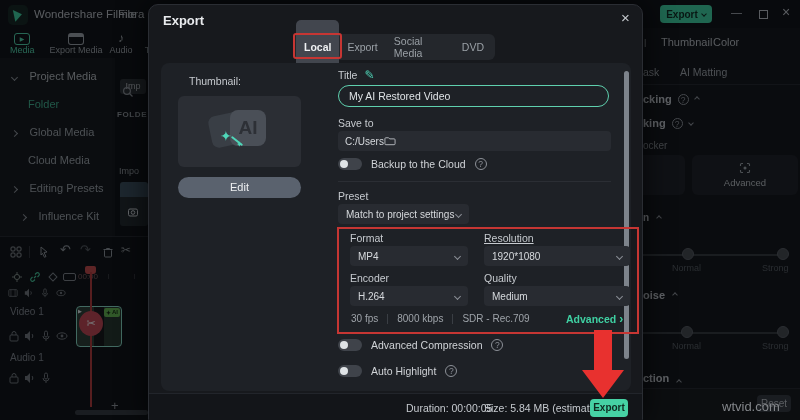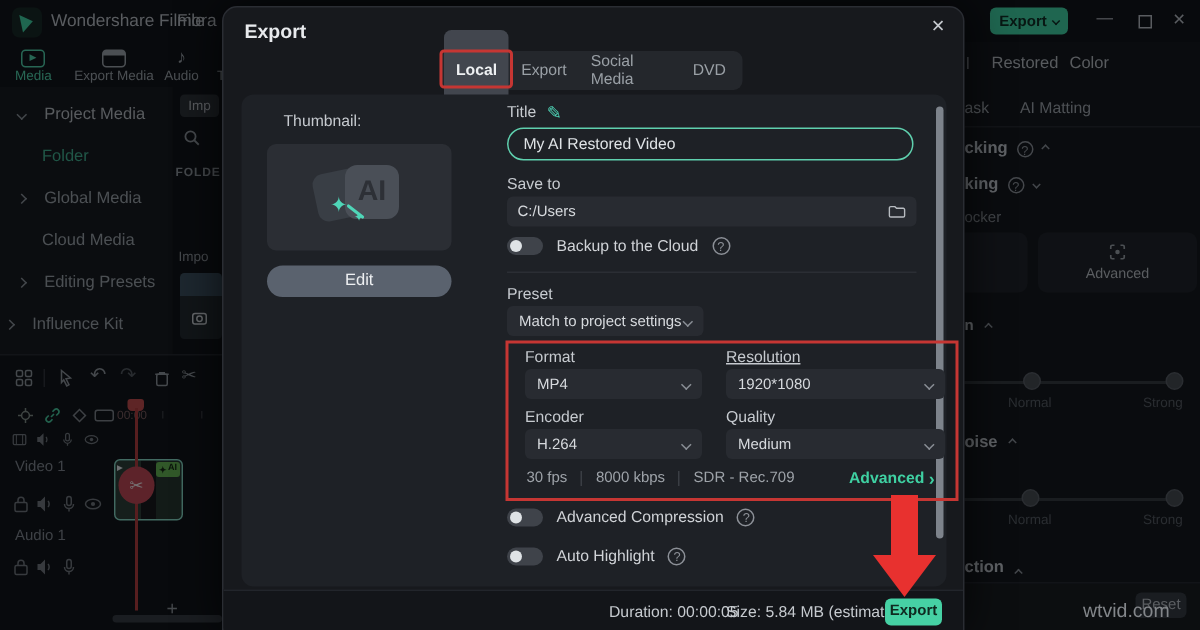--- a/index.html
+++ b/index.html
@@ -153,26 +153,26 @@
       <span class="chev chev-r"></span>
       <span class="side-lbl" style="margin-left:8px;">Global Media</span>
     </div>
     <div class="abs" style="left:28px;top:150px;">
       <span class="side-lbl">Cloud Media</span>
     </div>
     <div class="abs" style="left:12px;top:178px;">
       <span class="chev chev-r"></span>
       <span class="side-lbl" style="margin-left:8px;margin-top:48px;">Editing Presets</span>
     </div>
-    <div class="abs" style="left:4px;top:206px;">
+    <div class="abs" style="left:21px;top:206px;">
       <span class="chev chev-r"></span>
       <span class="side-lbl" style="margin-left:8px;">Influence Kit</span>
     </div>
 
-    <div class="abs" style="left:120px;top:63px;width:26px;height:15px;background:#2b2e33;border-radius:3px;font-size:9px;color:#b4b8bd;text-align:center;line-height:15px;">Imp</div>
+    <div class="abs" style="left:120px;top:79px;width:26px;height:15px;background:#2b2e33;border-radius:3px;font-size:9px;color:#b4b8bd;text-align:center;line-height:15px;">Imp</div>
     <svg class="abs icon12" style="left:122px;top:86px;color:#8b9096;" viewBox="0 0 12 12">
         <use href="#i-mag"></use>
       </svg>
     <div class="abs" style="left:117px;top:110px;font-size:8px;letter-spacing:.6px;color:#8b9096;font-weight:bold;">FOLDE</div>
     <div class="abs" style="left:119px;top:166px;font-size:9px;color:#8b9096;">Impo</div>
     <div class="abs" style="left:120px;top:182px;width:28px;height:44px;border-radius:3px;background:linear-gradient(#3a4c5a 0 35%,#20262b 35% 100%);">
       <svg class="icon12" style="position:absolute;left:7px;top:24px;color:#cfd3d7;" viewBox="0 0 12 12">
           <use href="#i-cam"></use>
         </svg>
     </div>
@@ -256,21 +256,21 @@
     <div class="abs" style="left:90px;top:272px;width:2px;height:135px;background:#b23a3a;"></div>
     <div class="abs" style="left:79px;top:311px;width:24px;height:25px;background:#bf4450;border-radius:50%;display:flex;align-items:center;justify-content:center;">
       <span style="font-size:11px;color:#f2e9ea;">✂</span>
     </div>
 
     <div class="abs" style="left:111px;top:398px;font-size:13px;color:#8b9096;">+</div>
     <div class="abs" style="left:75px;top:410px;width:73px;height:5px;background:#34383e;border-radius:3px;"></div>
 
     <div class="abs" style="left:643px;top:28px;width:157px;height:392px;background:#121418;"></div>
     <div class="abs frag2" style="left:644px;top:37px;font-size:11px;">l</div>
-    <div class="abs" style="left:661px;top:36px;font-size:11px;color:#b4b8bd;">Restored</div>
+    <div class="abs" style="left:661px;top:36px;font-size:11px;color:#b4b8bd;">Thumbnail</div>
     <div class="abs" style="left:713px;top:36px;font-size:11px;color:#b4b8bd;">Color</div>
     <div class="abs" style="left:643px;top:66px;font-size:10.5px;color:#9ca1a7;">ask</div>
     <div class="abs" style="left:680px;top:66px;font-size:10.5px;color:#9ca1a7;">AI Matting</div>
     <div class="abs" style="left:643px;top:84px;width:157px;height:1px;background:#22252b;"></div>
 
     <div class="abs" style="left:643px;top:93px;display:flex;align-items:center;gap:6px;">
       <span class="frag">cking</span>
       <span class="help sm">?</span>
       <span class="chev chev-u" style="width:4px;height:4px;"></span>
     </div>
@@ -345,21 +345,21 @@
     </div>
     <div class="abs" style="left:29px;top:172px;width:123px;height:21px;background:#5a626e;border-radius:11px;font-size:11px;color:#eef0f2;text-align:center;line-height:21px;">Edit</div>
 
     <div class="abs" style="left:189px;top:63px;display:flex;align-items:center;gap:7px;">
       <span class="flabel">Title</span>
       <span style="color:#4fd6b8;font-size:12px;">✎</span>
     </div>
     <input class="abs" style="left: 189px; top: 80px; width: 271px; height: 22px; background: rgb(30, 33, 38); border: 1px solid rgb(95, 208, 174); border-radius: 11px; color: rgb(223, 227, 230); font-size: 10.5px; padding: 0px 10px; outline: none;" value="My AI Restored Video">
 
     <div class="abs flabel" style="left:189px;top:112px;">Save to</div>
-    <div class="abs" style="left:189px;top:126px;width:273px;height:20px;background:#282b31;border-radius:4px;display:flex;align-items:center;justify-content:space-between;padding:0 7px;">
+    <div class="abs" style="left:189px;top:126px;width:273px;height:20px;background:#282b31;border-radius:4px;display:flex;align-items:center;padding:0 7px;">
       <span style="font-size:10px;color:#d6d9dd;">C:/Users</span>
       <svg class="icon12" viewBox="0 0 13 12" style="color:#b8bcc1;">
           <use href="#i-folder"></use>
         </svg>
     </div>
 
     <div class="abs togrow" style="left:189px;top:153px;">
       <span class="tog"></span>
       <span class="toglbl">Backup to the Cloud</span>
       <span class="help">?</span>

